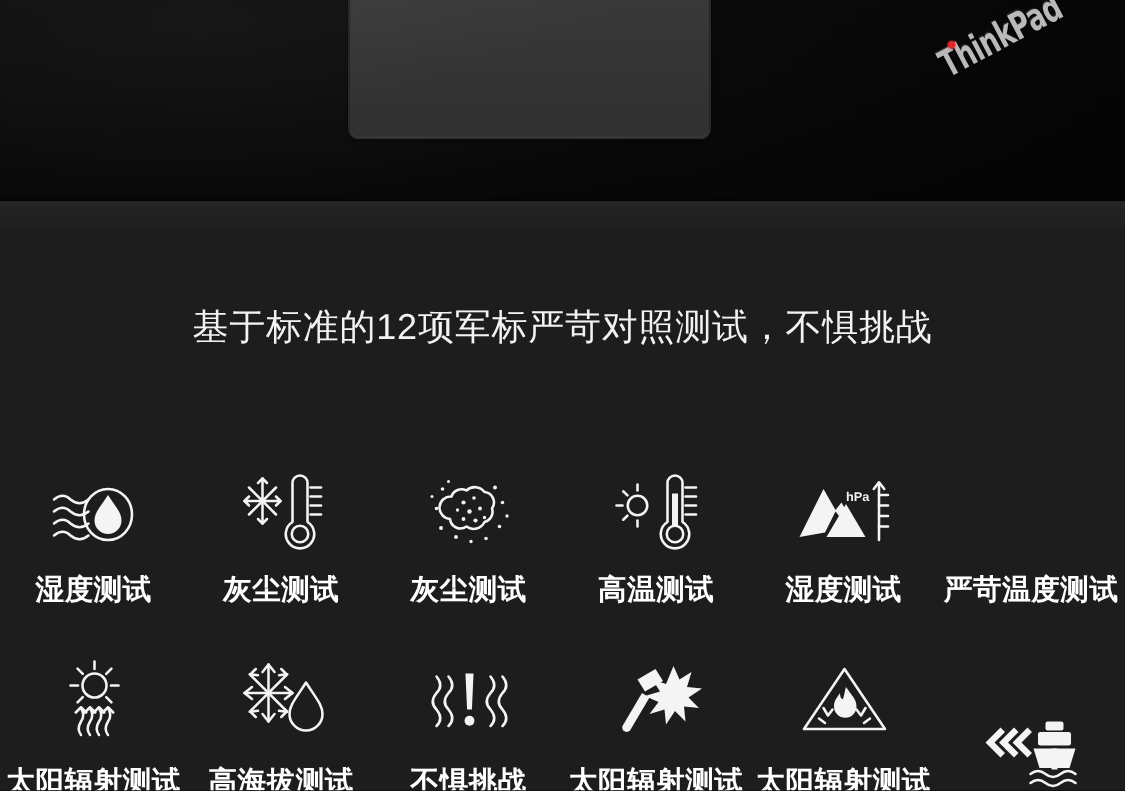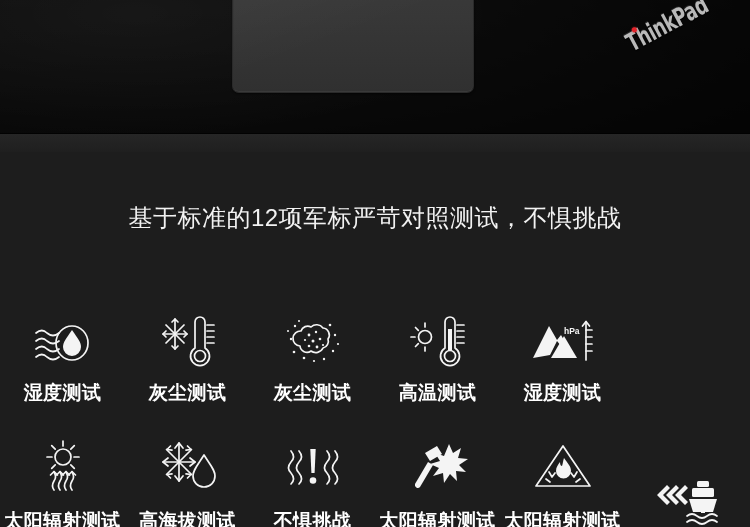--- a/index.html
+++ b/index.html
@@ -268,20 +268,21 @@
               <line x1="55" y1="21" x2="61" y2="21"></line>
               <line x1="55" y1="28" x2="61" y2="28"></line>
               <line x1="55" y1="35" x2="61" y2="35"></line>
             </g>
           </svg>
         </div>
         <div class="cell-label">湿度测试</div>
       </div>
 
       <div class="cell">
+        <div class="cell-label">严苛温度测试</div>
       </div>
 
     </div>
 
     <div class="row row2">
 
       <div class="cell">
         <div class="icon-box">
           <svg width="54" height="56" viewBox="0 0 54 56">
             <circle class="st" cx="27" cy="18" r="8"></circle>

